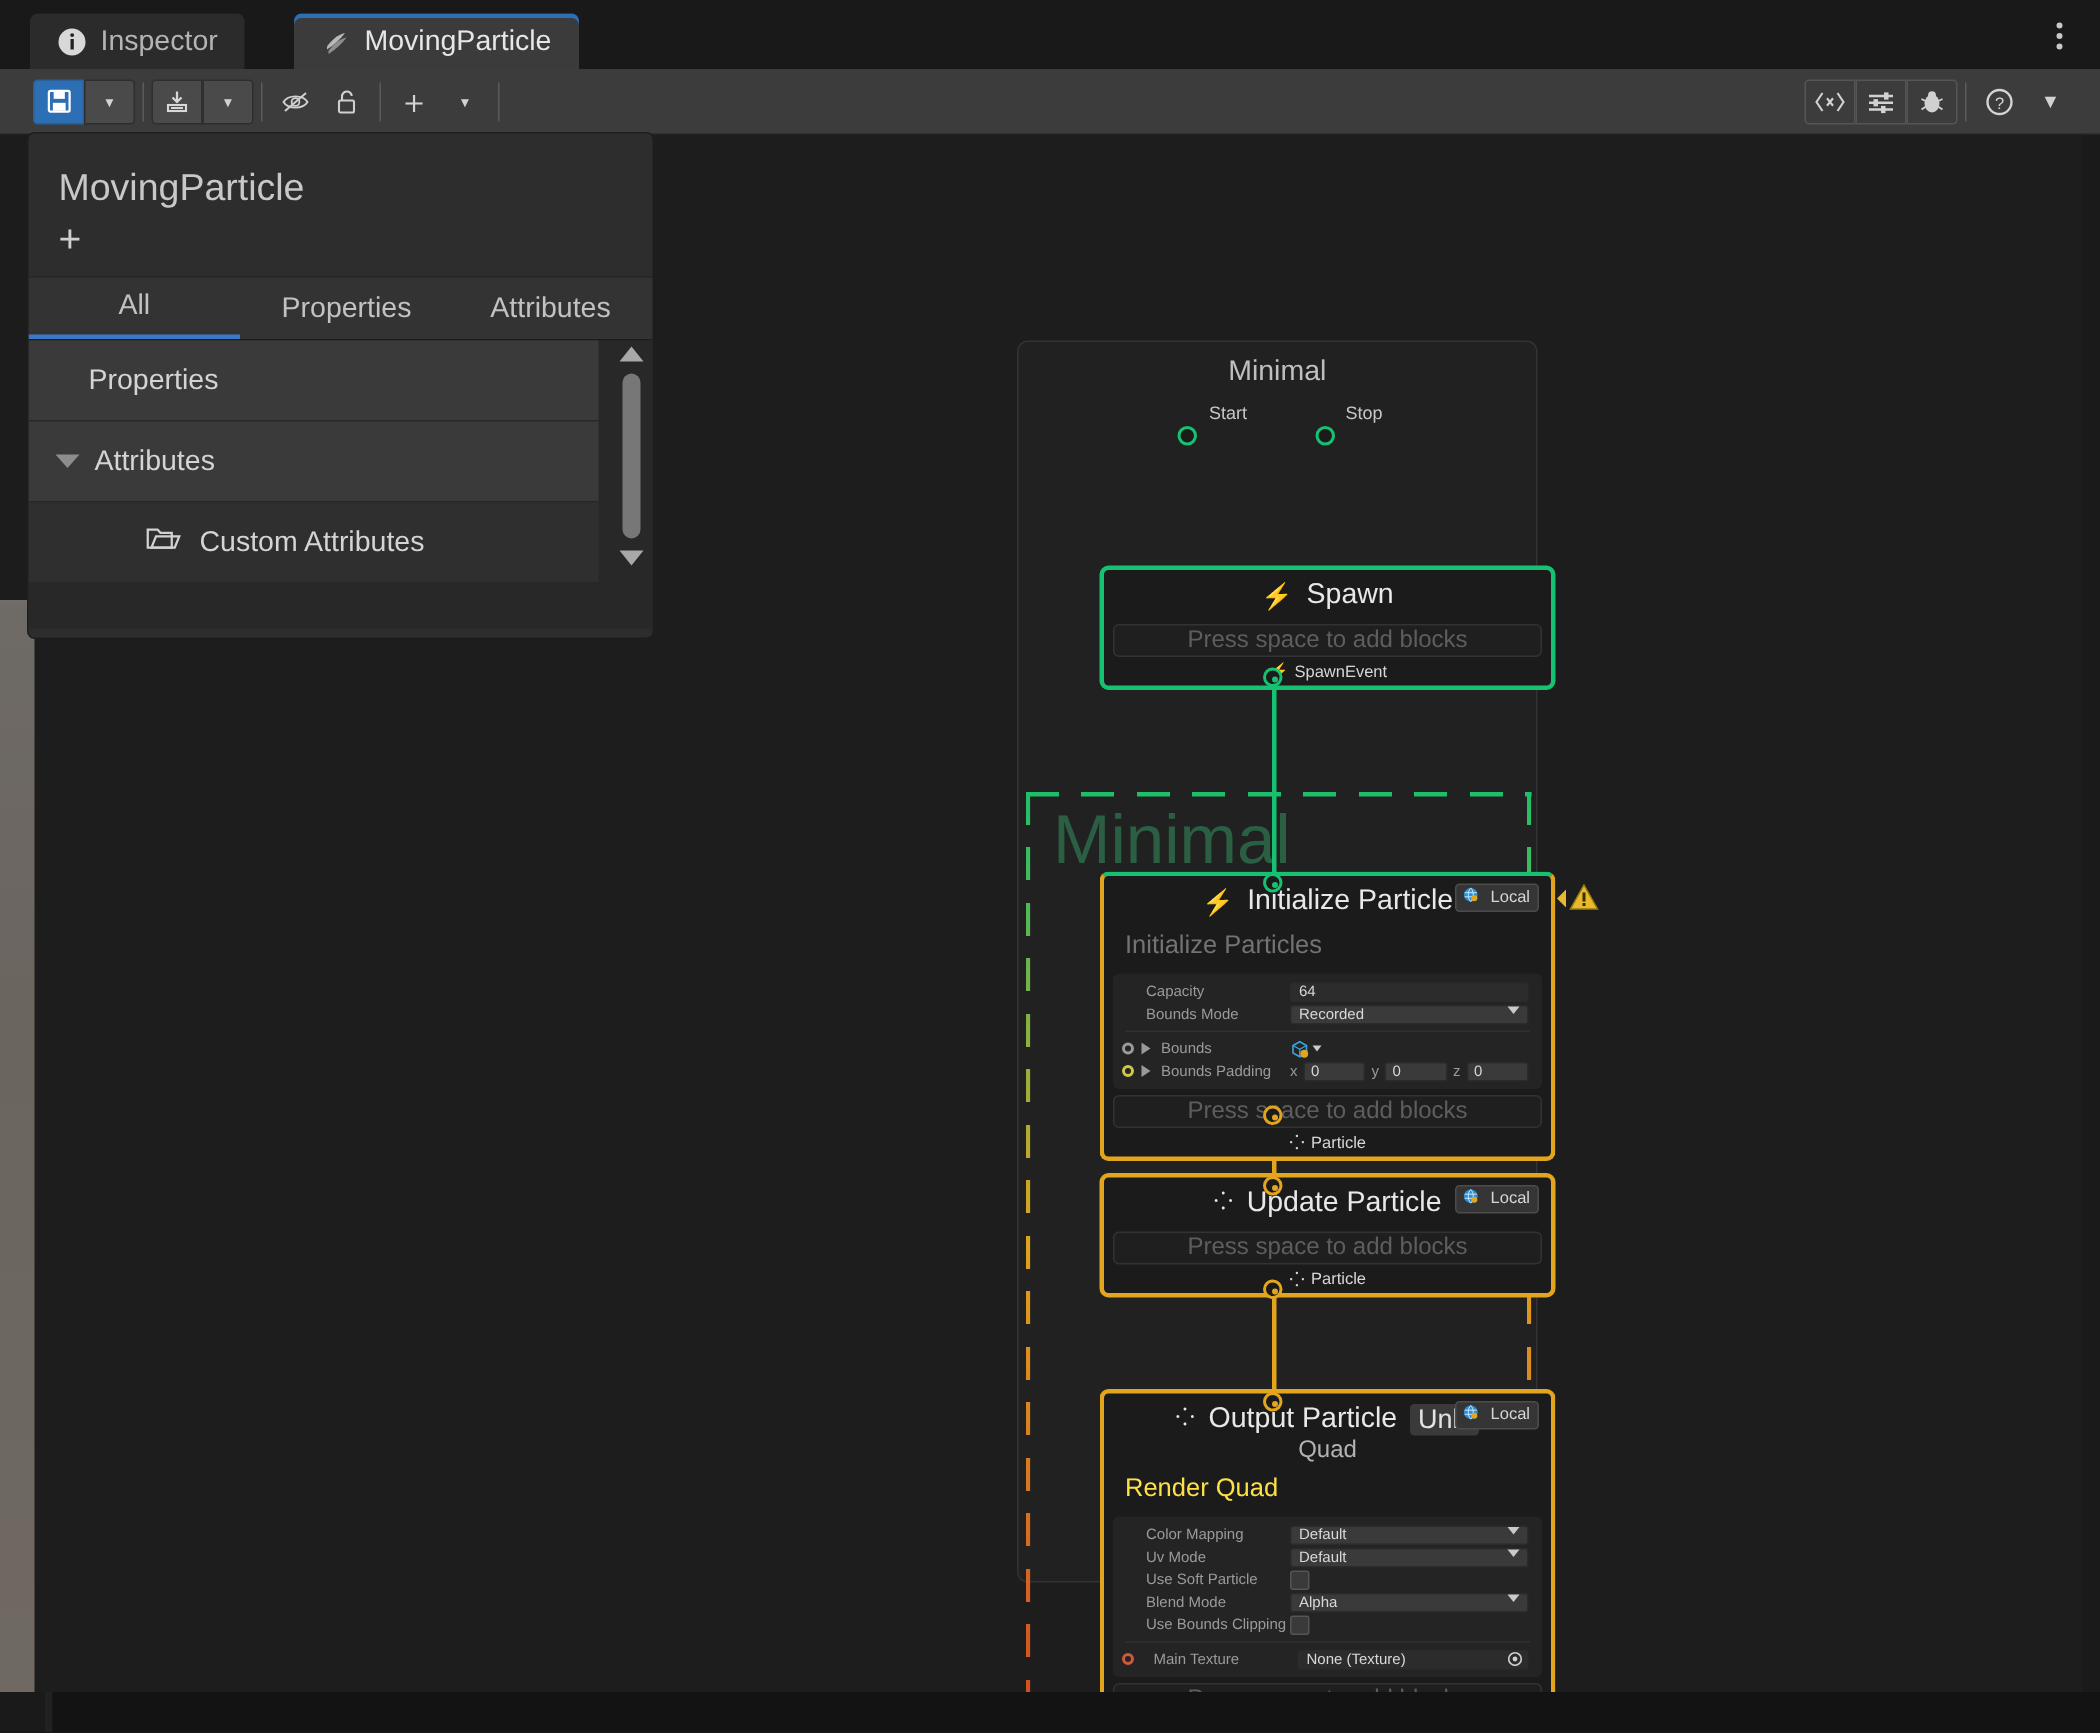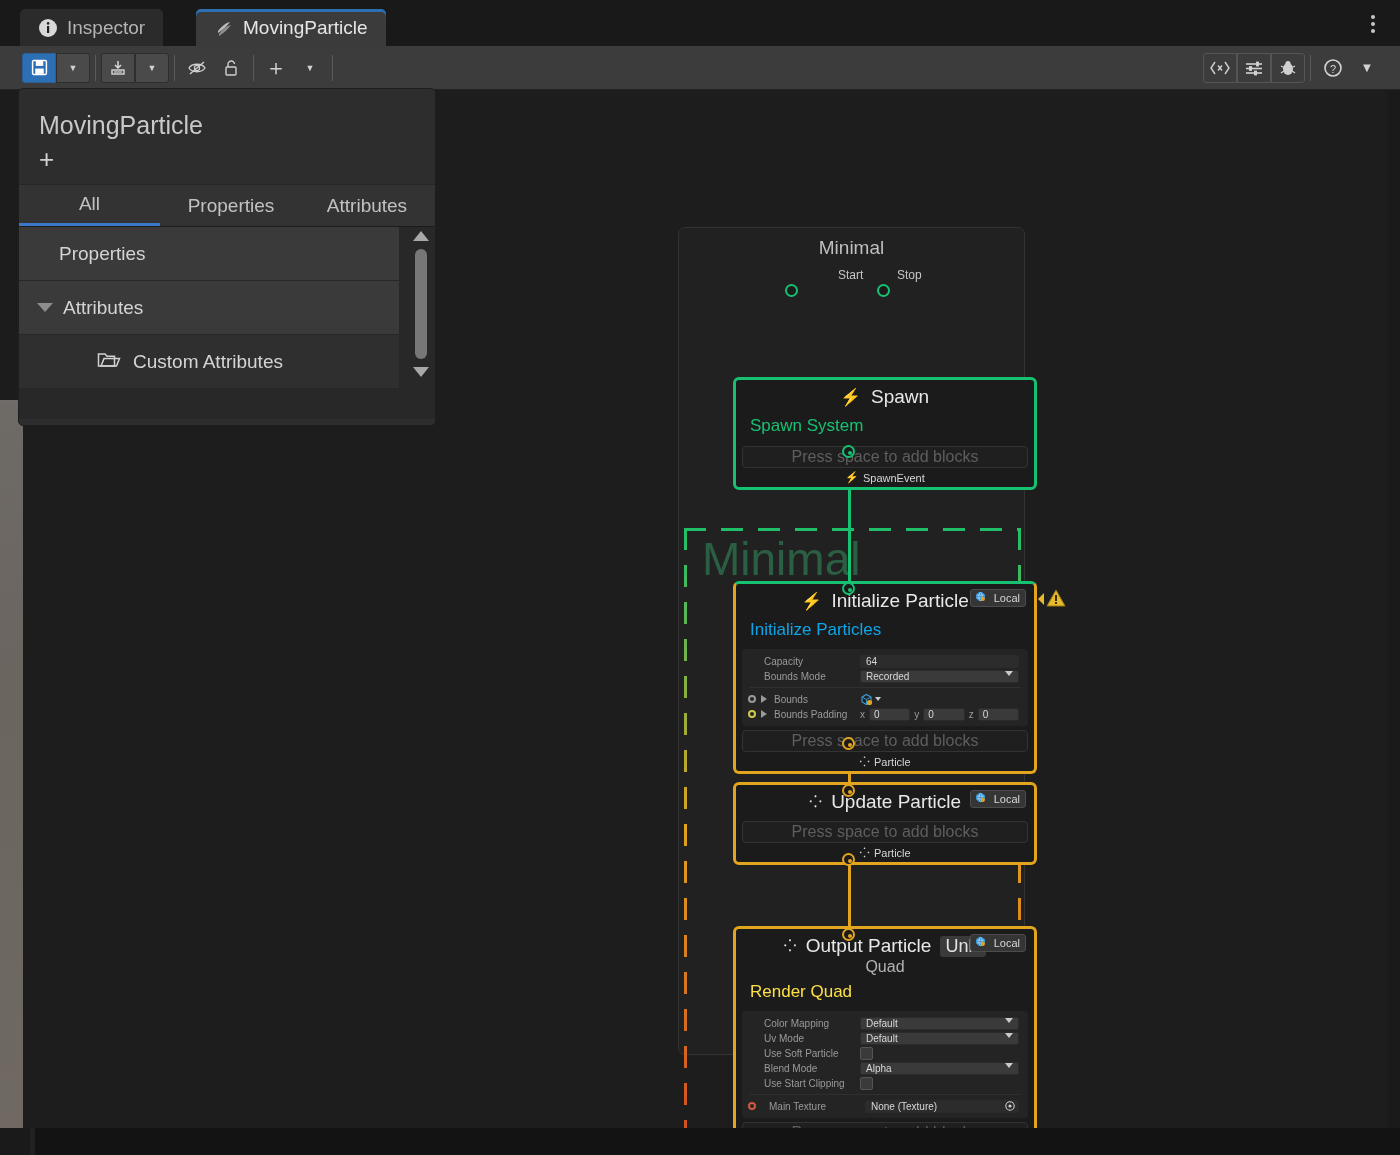--- a/index.html
+++ b/index.html
@@ -484,52 +484,51 @@
 
     <div class="edge green" style="left:825px; top:360px; height:138px;"></div>
     <div class="edge orange" style="left:825px; top:652px; height:48px;"></div>
     <div class="edge orange" style="left:825px; top:768px; height:76px;"></div>
 
     <div class="node" id="node-spawn">
       <div class="node-hdr">
         <span class="lightning">⚡</span>
         <span>Spawn</span>
       </div>
-      <div class="node-subtitle" style="color:#16c172">Spawn System</div>
       <div class="add-block">
         <span>Press space to add blocks</span>
       </div>
       <div class="out-port-label">
         <span style="font-size:11px">⚡</span>
         <span>SpawnEvent</span>
       </div>
     </div>
 
-    <div class="portlabel" style="left:783px; top:178px;margin-left:32px;">Start</div>
+    <div class="portlabel" style="left:783px; top:178px;">Start</div>
     <div class="portlabel" style="left:874px; top:178px;">Stop</div>
     <div class="port green" style="left:762px; top:194px;"></div>
     <div class="port green" style="left:854px; top:194px;"></div>
     <div class="port green dotted" style="left:819px; top:355px;"></div>
 
     <div class="node" id="node-init">
       <div class="node-hdr">
         <span class="lightning">⚡</span>
         <span>Initialize Particle</span>
         <div class="local-badge">
           <span>
             <svg width="11" height="11" viewBox="0 0 12 12">
                 <circle cx="6" cy="6" r="5" fill="#2f8fd6"></circle>
                 <path d="M1.6 4.5 h8.8 M1.6 7.5 h8.8 M6 1 C3.6 3.5 3.6 8.5 6 11 M6 1 C8.4 3.5 8.4 8.5 6 11" stroke="#cfe9fb" stroke-width=".7" fill="none"></path>
                 <circle cx="8.6" cy="8.6" r="2.2" fill="#e3a41e"></circle>
               </svg>
           </span>
           <span>Local</span>
         </div>
       </div>
-      <div class="node-subtitle" style="color:#0ea5e9">Initialize Particles</div>
+      <div class="node-subtitle" style="color:#737373">Initialize Particles</div>
 
       <div class="props-block">
         <div class="prow">
           <div class="plabel">Capacity</div>
           <div class="pfield dark">
             <span>64</span>
           </div>
         </div>
         <div class="prow">
           <div class="plabel">Bounds Mode</div>
@@ -669,21 +668,21 @@
           </div>
         </div>
         <div class="prow">
           <div class="plabel">Blend Mode</div>
           <div class="pfield">
             <span>Alpha</span>
             <span class="caret"></span>
           </div>
         </div>
         <div class="prow">
-          <div class="plabel">Use Start Clipping</div>
+          <div class="plabel">Use Bounds Clipping</div>
           <div style="flex:1 1 auto;display:flex;">
             <span class="pcheck"></span>
           </div>
         </div>
 
         <div class="pdivider"></div>
 
         <div class="prow exposed">
           <span class="exp-dot red"></span>
           <span class="exp-label" style="width:104px;padding-left:8px">Main Texture</span>

